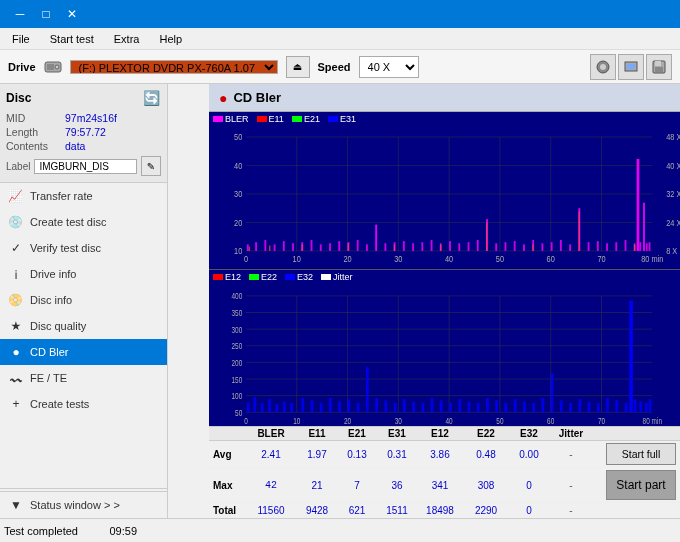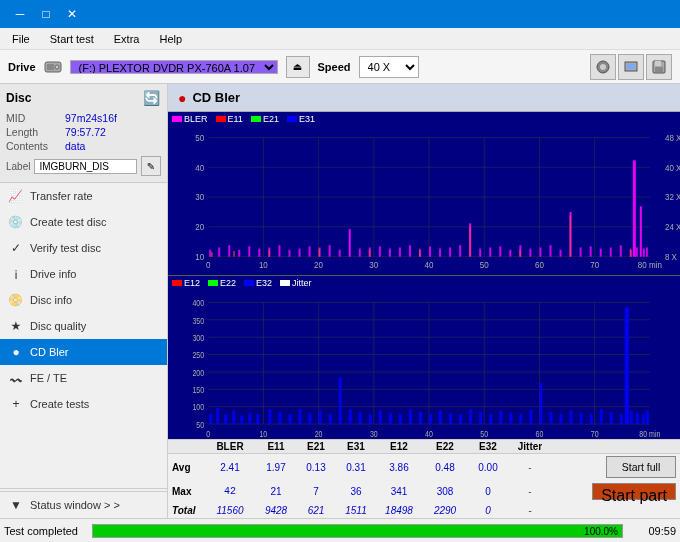--- a/index.html
+++ b/index.html
@@ -12,29 +12,29 @@
     .title-bar-controls { display: flex; gap: 2px; }
     .title-btn { width: 24px; height: 20px; background: transparent; border: none; color: white; cursor: pointer; font-size: 12px; display: flex; align-items: center; justify-content: center; }
 
     
     .menu-bar { background: #f0f0f0; height: 22px; display: flex; align-items: center; padding: 0 4px; border-bottom: 1px solid #ddd; gap: 4px; }
     .menu-item { padding: 2px 8px; cursor: pointer; font-size: 11px; }
 
     
     .drive-bar { background: #f5f5f5; height: 34px; display: flex; align-items: center; padding: 0 8px; border-bottom: 1px solid #ccc; gap: 8px; }
     .drive-label { font-size: 11px; font-weight: 600; }
-    .drive-select { height: 14px; font-size: 11px; background: #8b5cf6; border: 1px solid #aaa; padding: 0 4px; min-width: 180px; }
+    .drive-select { height: 14px; font-size: 11px; background: #c2410c; border: 1px solid #aaa; padding: 0 4px; min-width: 180px; }
     .eject-btn { width: 24px; height: 22px; background: #e8e8e8; border: 1px solid #aaa; cursor: pointer; display: flex; align-items: center; justify-content: center; font-size: 10px; }
     .speed-label { font-size: 11px; font-weight: 600; }
     .speed-select { height: 22px; font-size: 11px; background: white; border: 1px solid #aaa; padding: 0 4px; min-width: 60px; }
     .toolbar-btns { display: flex; gap: 2px; margin-left: auto; }
     .toolbar-btn { width: 26px; height: 26px; background: #e0e0e0; border: 1px solid #aaa; cursor: pointer; display: flex; align-items: center; justify-content: center; }
 
     
-    .main { display: flex; height: calc(542px - 28px - 22px - 34px - 24px); }
+    .main { display: flex; height: calc(542px - 28px - 22px - 34px - 24px); gap: 41px; }
 
     
     .sidebar { width: 168px; background: #f0f0f0; border-right: 1px solid #ccc; display: flex; flex-direction: column; flex-shrink: 0; }
 
     
     .disc-panel { background: #e8e8e8; border-bottom: 1px solid #ccc; padding: 6px; }
     .disc-header { display: flex; align-items: center; justify-content: space-between; margin-bottom: 6px; }
     .disc-title { font-weight: 700; font-size: 12px; }
     .disc-icon { font-size: 14px; }
     .disc-row { display: flex; gap: 4px; margin-bottom: 2px; font-size: 10.5px; }
@@ -58,21 +58,21 @@
 
     
     .charts-area { flex: 1; background: #000080; position: relative; overflow: hidden; display: flex; flex-direction: column; }
     .chart-top { flex: 1; position: relative; border-bottom: 1px solid #555; }
     .chart-bottom { flex: 1; position: relative; }
 
     
     .stats-table { background: #f0f0f0; border-top: 1px solid #ccc; }
 
     .start-full-btn { background: #e0e0e0; border: 1px solid #888; font-size: 10.5px; padding: 3px 8px; cursor: pointer; height: 22px; }
-    .start-part-btn { background: #c2410c; border: 1px solid #888; font-size: 16px; padding: 3px 8px; cursor: pointer; height: 17px; }
+    .start-part-btn { background: #a3a3a3; border: 1px solid #888; font-size: 12px; padding: 3px 8px; cursor: pointer; height: 30px; }
 
     
     .status-bar { background: #f0f0f0; height: 24px; display: flex; align-items: center; border-top: 1px solid #ccc; padding: 0 4px; gap: 8px; font-size: 11px; }
     .status-text { min-width: 80px; }
     .progress-container { flex: 1; height: 14px; background: #ccc; border: 1px solid #999; position: relative; }
     .progress-bar { height: 100%; background: #00cc00; }
     .progress-label { position: absolute; right: 4px; top: 50%; transform: translateY(-50%); font-size: 10px; color: #000; }
     .time-text { min-width: 45px; text-align: right; font-size: 11px; }
   </style>
 </head>
@@ -486,38 +486,34 @@
           <span style="font-size:10px;text-align:center;min-width:40px;color:#0000cc;">7</span>
           <span style="font-size:10px;text-align:center;min-width:40px;color:#0000cc;">36</span>
           <span style="font-size:10px;text-align:center;min-width:46px;color:#0000cc;">341</span>
           <span style="font-size:10px;text-align:center;min-width:46px;color:#0000cc;">308</span>
           <span style="font-size:10px;text-align:center;min-width:40px;color:#0000cc;">0</span>
           <span style="font-size:10px;text-align:center;min-width:44px;color:#555;">-</span>
         </div>
         <button class="start-part-btn" style="min-width:70px;">Start part</button>
       </div>
 
-      <div style="display:flex;align-items:center;padding:2px 4px;font-style:italic;">
+      <div style="display:flex;align-items:center;padding:2px 4px;">
         <div style="min-width:32px;font-size:10px;font-weight:700;">Total</div>
         <div style="flex:1;display:flex;gap:0;">
           <span style="font-size:10px;text-align:center;min-width:52px;color:#0000cc;">11560</span>
           <span style="font-size:10px;text-align:center;min-width:40px;color:#0000cc;">9428</span>
           <span style="font-size:10px;text-align:center;min-width:40px;color:#0000cc;">621</span>
           <span style="font-size:10px;text-align:center;min-width:40px;color:#0000cc;">1511</span>
           <span style="font-size:10px;text-align:center;min-width:46px;color:#0000cc;">18498</span>
           <span style="font-size:10px;text-align:center;min-width:46px;color:#0000cc;">2290</span>
           <span style="font-size:10px;text-align:center;min-width:40px;color:#0000cc;">0</span>
           <span style="font-size:10px;text-align:center;min-width:44px;color:#555;">-</span>
         </div>
         <div style="min-width:70px;"></div>
       </div>
     </div>
   </div>
 </div>
 
 <div class="status-bar">
   <span class="status-text">Test completed</span>
-  <div class="progress-container">
-    <div class="progress-bar" style="width:100%;"></div>
-    <span class="progress-label">100.0%</span>
-  </div>
   <span class="time-text">09:59</span>
 </div>
 
 </body></html>

